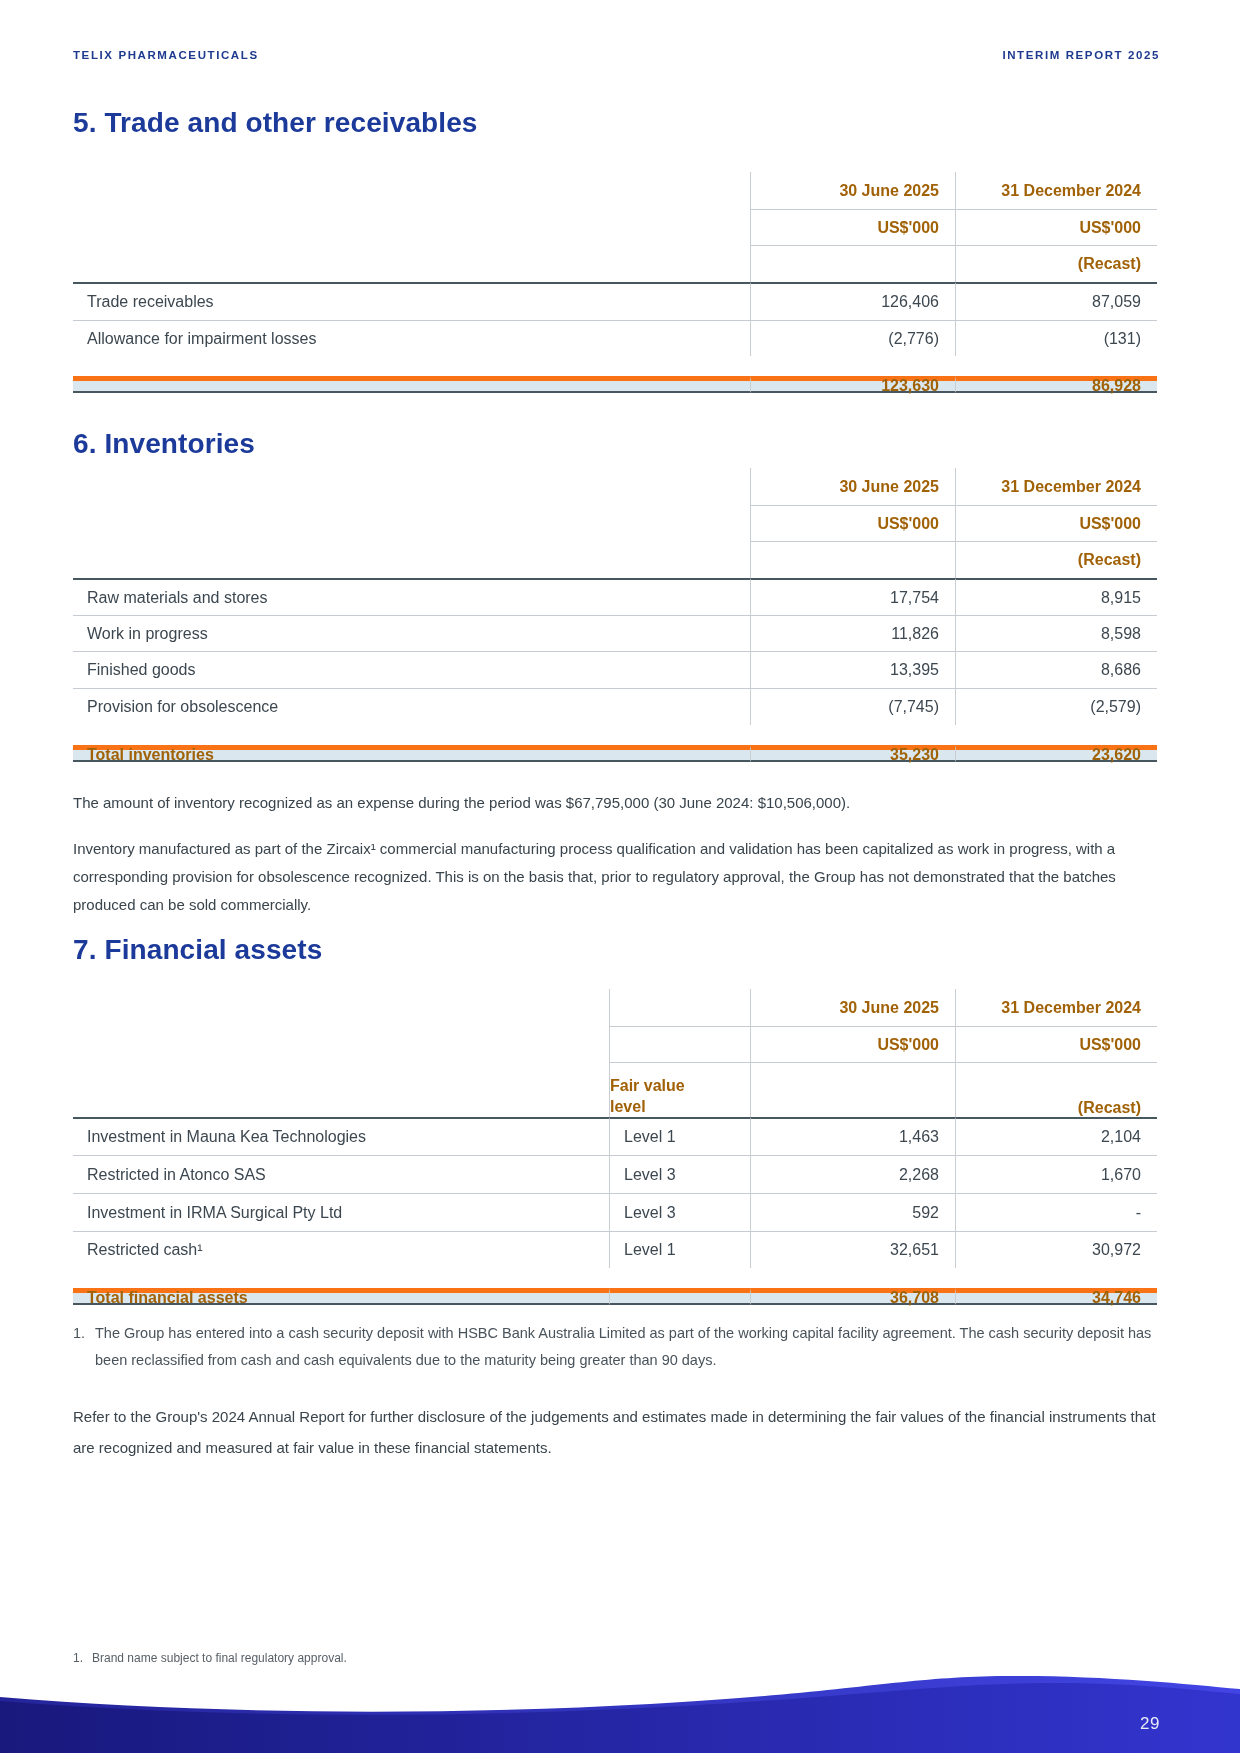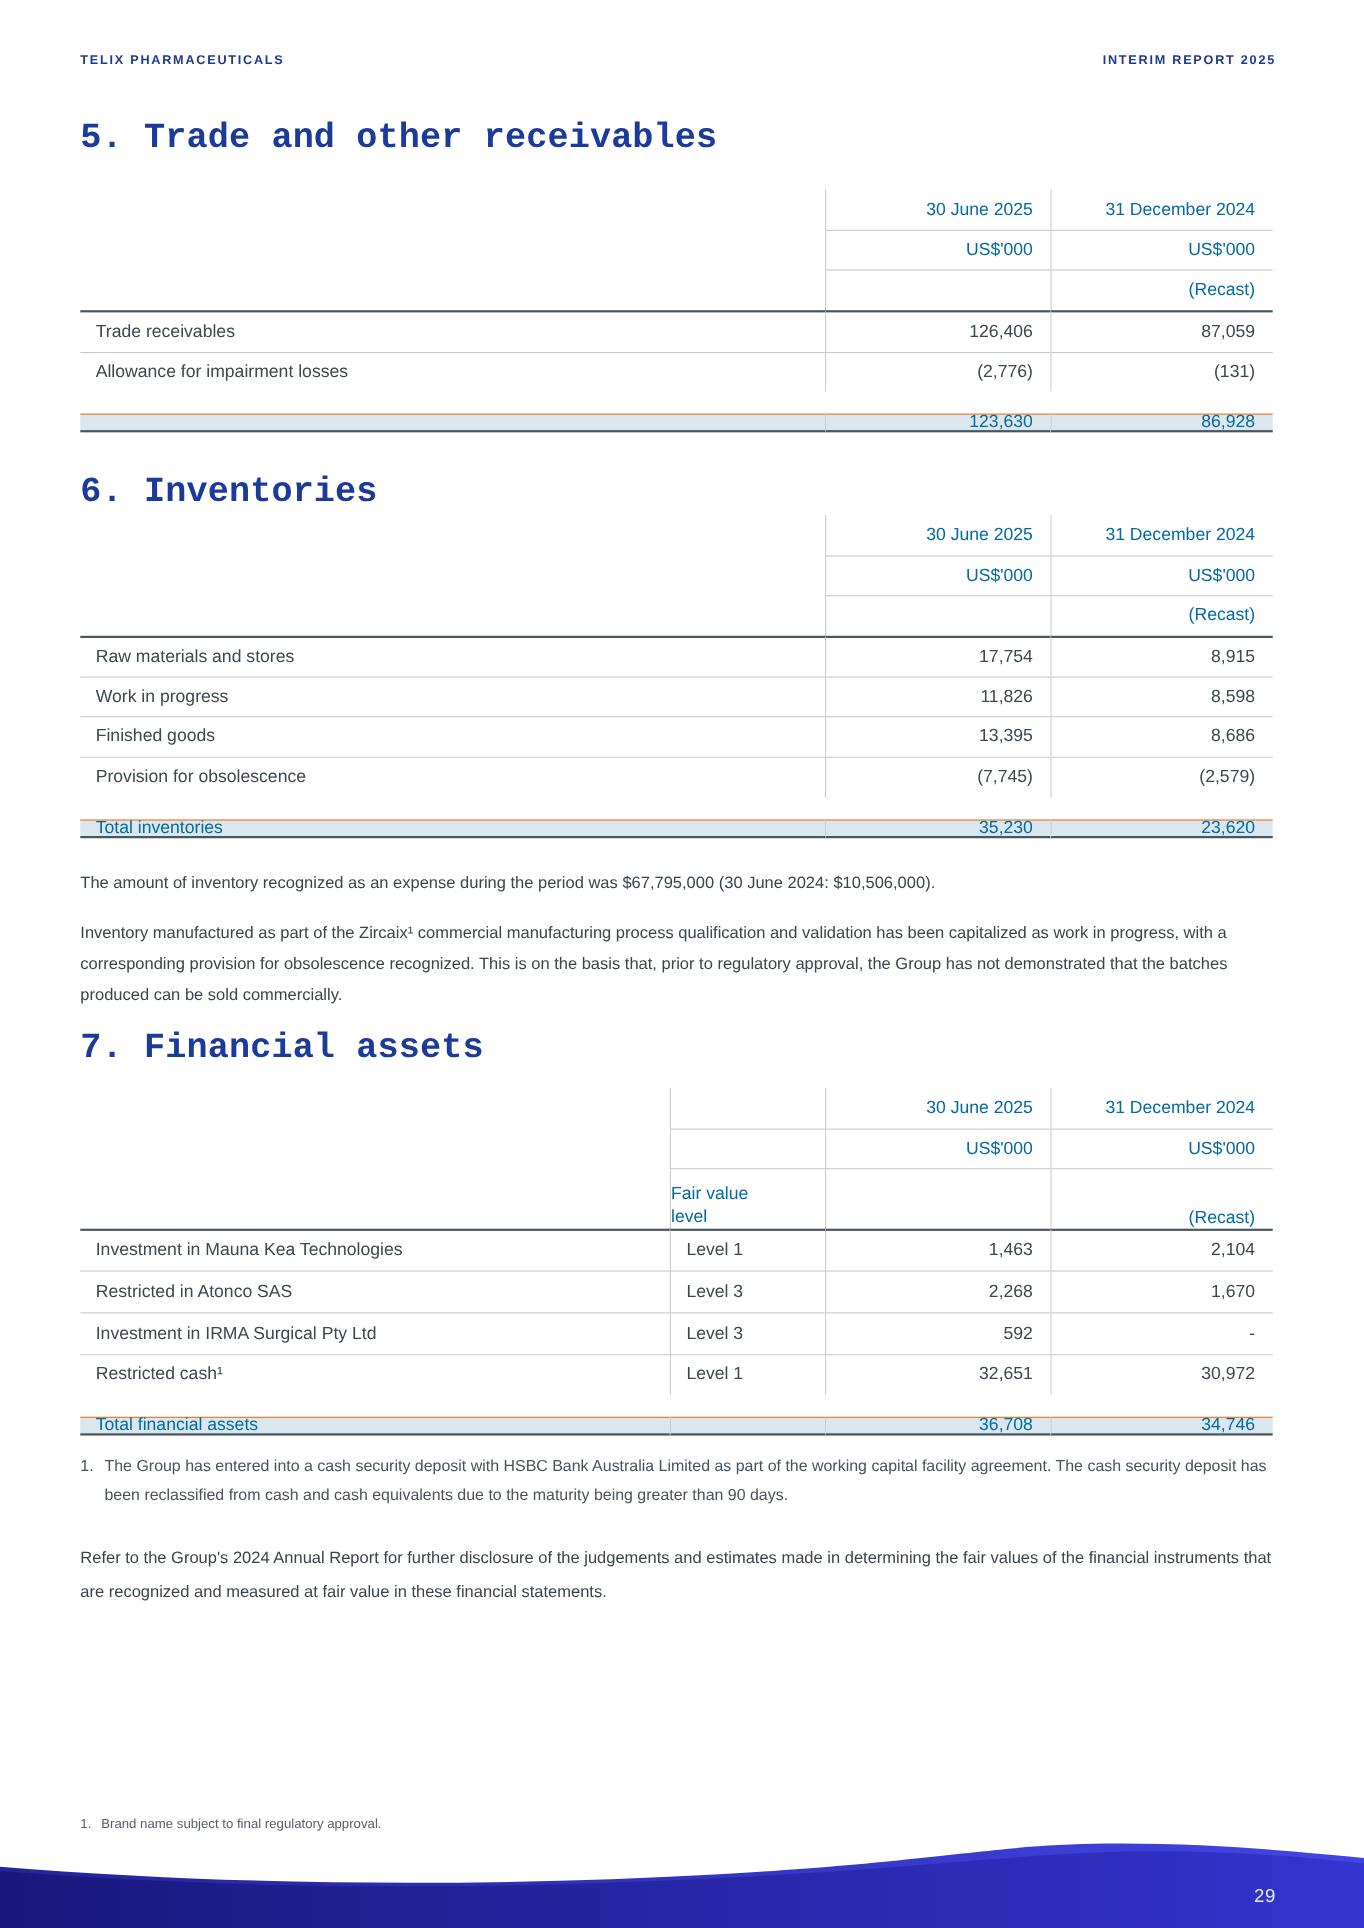--- a/index.html
+++ b/index.html
@@ -9,21 +9,21 @@
   }
   
   .pg-header{
     position:absolute;top:49px;left:73px;right:80px;
     display:flex;justify-content:space-between;align-items:center;
     font-size:11.5px;font-weight:700;letter-spacing:1.6px;color:#1e3a8f;
   }
   
   .sec-title{
     position:absolute;left:73px;right:80px;
-    font-size:32px;font-weight:700;color:#1c3a99;letter-spacing:.1px;font-family:Liberation Mono, monospace;
+    font-size:28px;font-weight:700;color:#1c3a99;letter-spacing:.1px;
   }
   
   .para{
     position:absolute;left:73px;right:80px;
     font-size:15px;line-height:28px;color:#39444c;
   }
   
   .tbl{
     position:absolute;left:73px;right:83px;
     display:grid;font-size:16px;color:#3c4750;
@@ -32,23 +32,23 @@
     display:flex;align-items:center;box-sizing:border-box;
     padding:0;min-width:0;
   }
   .tbl .lab{padding-left:14px;}
   .tbl .num{justify-content:flex-end;text-align:right;padding-right:16px;}
   .tbl .vl{border-left:1px solid #c9ced3;}
   .tbl .hsep{border-bottom:1px solid #c6ccd1;}
   .tbl .body-top{border-top:2px solid #47575f;}
   .tbl .rsep{border-top:1px solid #c6ccd1;}
   .tbl .tot{
-    background:#dbe7ee;border-top:1px solid #f97316;border-bottom:2px solid #47575f;margin-top:20px;
-  }
-  .blue-b{color:#0369a1;font-weight:400;}
+    background:#dbe7ee;border-top:5px solid #f97316;border-bottom:2px solid #47575f;margin-top:20px;
+  }
+  .blue-b{color:#a16207;font-weight:700;}
   .fv-cell{align-items:flex-end !important;padding:0 0 7px 14px;line-height:21px;}
   .recast-bottom{align-items:flex-end !important;padding-bottom:8px;}
   .t3{grid-template-columns:1fr 141px 205px 202px;}
   .t2cols{grid-template-columns:1fr 205px 202px;}
   
   .footnote{
     position:absolute;left:73px;right:80px;display:flex;
     font-size:14.5px;line-height:27px;color:#49535b;
   }
   .footnote .mk{width:22px;flex:0 0 22px;}

